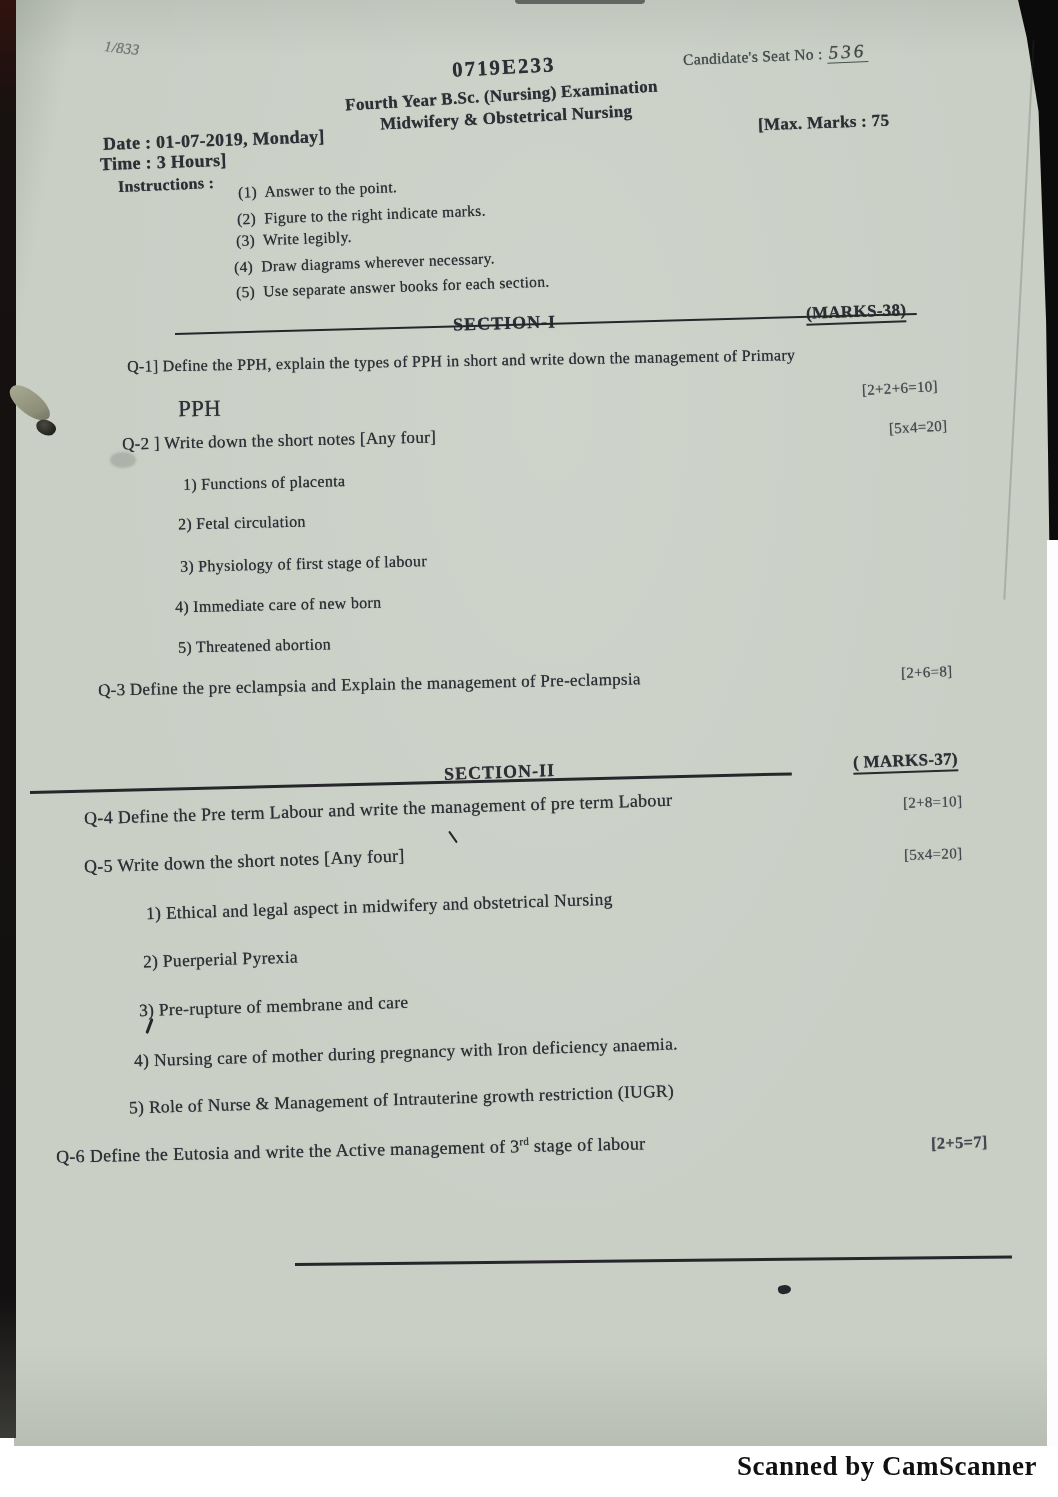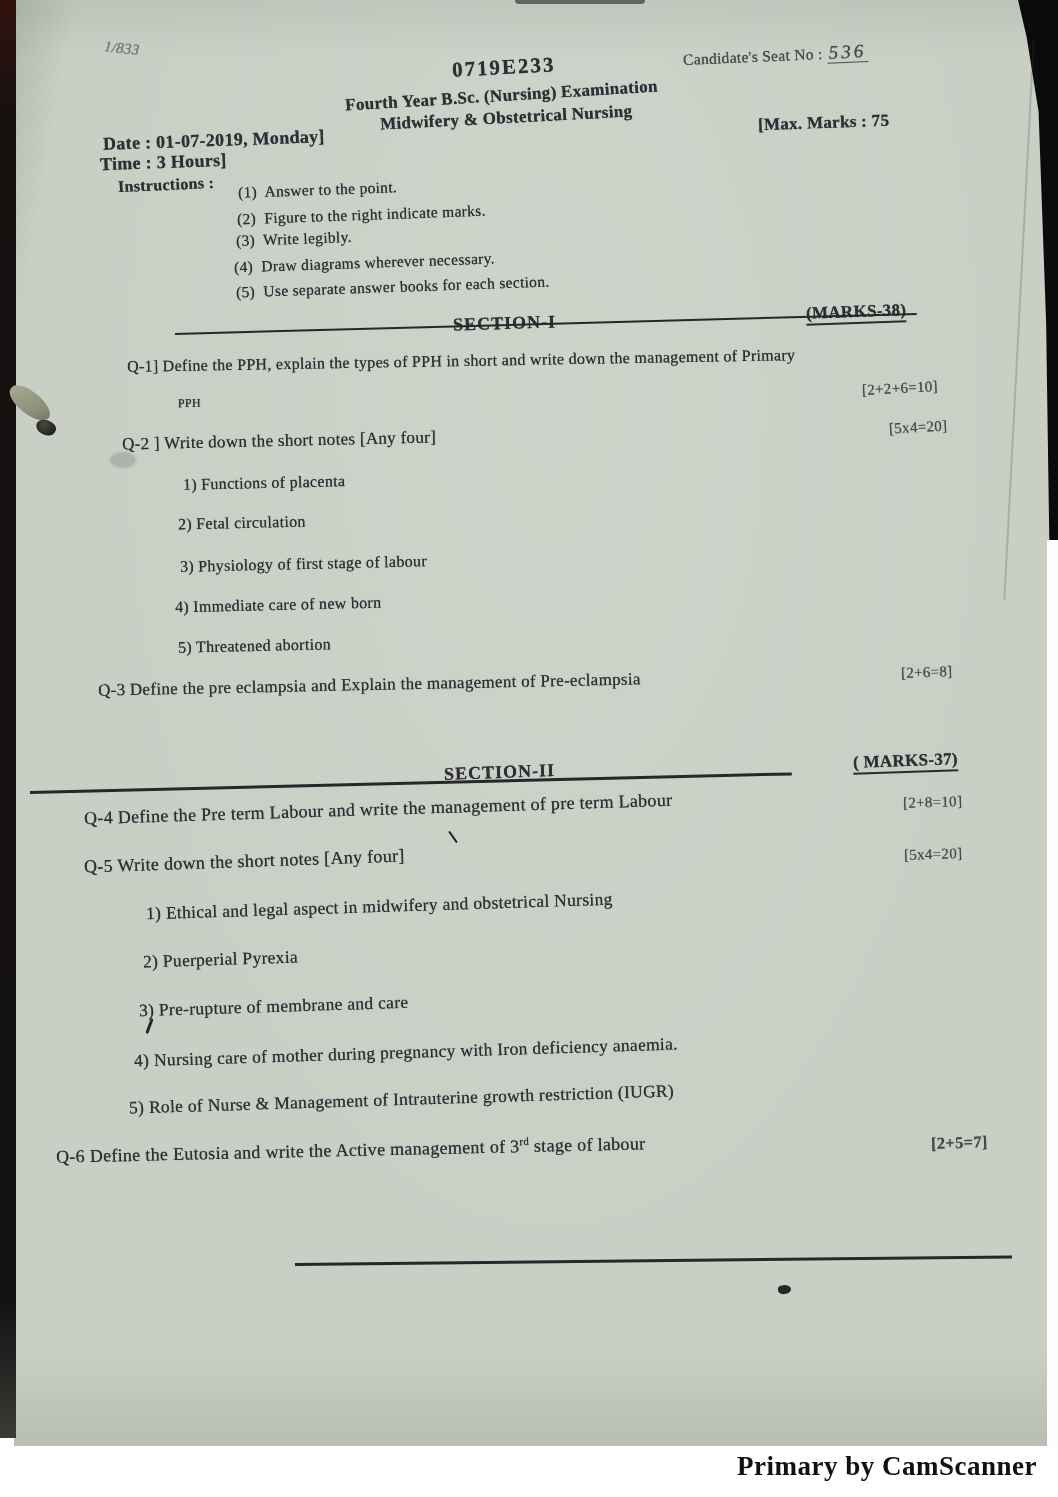--- a/index.html
+++ b/index.html
@@ -106,21 +106,21 @@
   </div>
 
   <div class="t b" style="left:453px;top:313px;font-size:18px;letter-spacing:1px;transform:rotate(-1.8deg);">SECTION-I</div>
   <div class="t b" style="left:806px;top:302px;font-size:17px;transform:rotate(-2deg);">
     <span class="u">(MARKS-38)</span>
   </div>
   <div class="rule" style="left:175px;top:333px;width:742px;transform:rotate(-1.55deg);"></div>
 
   <div class="t" style="left:127px;top:352px;font-size:16px;transform:rotate(-1deg);">Q-1]  Define the PPH, explain the types of PPH in short  and write down the management of Primary</div>
   <div class="t marks" style="left:862px;top:380px;font-size:15px;transform:rotate(-3deg);">[2+2+6=10]</div>
-  <div class="t" style="left:178px;top:396px;font-size:12px;transform:rotate(-1deg);">PPH</div>
+  <div class="t" style="left:178px;top:396px;font-size:23px;transform:rotate(-1deg);">PPH</div>
 
   <div class="t" style="left:122px;top:431px;font-size:17px;transform:rotate(-1.3deg);">Q-2 ] Write down the short notes [Any four]</div>
   <div class="t marks" style="left:889px;top:419px;font-size:15px;transform:rotate(-3deg);">[5x4=20]</div>
 
   <div class="t" style="left:183px;top:474px;font-size:16px;transform:rotate(-1.3deg);">1)  Functions of placenta</div>
   <div class="t" style="left:178px;top:514px;font-size:16px;transform:rotate(-1.3deg);">2)  Fetal circulation</div>
   <div class="t" style="left:180px;top:555px;font-size:16px;transform:rotate(-1.3deg);">3)  Physiology of first stage of labour</div>
   <div class="t" style="left:175px;top:596px;font-size:16px;transform:rotate(-1.3deg);">4) Immediate care of new born</div>
   <div class="t" style="left:178px;top:637px;font-size:16px;transform:rotate(-1.3deg);">5)  Threatened abortion</div>
 
@@ -148,15 +148,15 @@
   <div class="t" style="left:129px;top:1089px;font-size:17.5px;transform:rotate(-1.8deg);">5)  Role of Nurse &amp; Management of Intrauterine growth restriction (IUGR)</div>
 
   <div class="t" style="left:56px;top:1139px;font-size:18px;transform:rotate(-1.3deg);">
     <span>Q-6  Define the Eutosia and write the Active management of 3</span><span style="vertical-align:super;font-size:0.6em;">rd</span><span> stage of labour</span>
   </div>
   <div class="t marks b" style="left:931px;top:1133px;font-size:16.5px;transform:rotate(-2deg);">[2+5=7]</div>
 
   <div class="rule" style="left:295px;top:1263px;width:717px;height:2.5px;transform:rotate(-0.6deg);"></div>
   <div class="ink-mark" style="left:778px;top:1285px;width:13px;height:9px;border-radius:40% 60% 50% 50%;transform:rotate(-10deg);"></div>
 
-  <div class="footer-credit" style="left:737px;top:1451px;font-size:27px;letter-spacing:0.5px;">Primary by CamScanner</div>
+  <div class="footer-credit" style="left:737px;top:1451px;font-size:27px;letter-spacing:0.5px;">Scanned by CamScanner</div>
 
 </div>
 
 </body></html>

